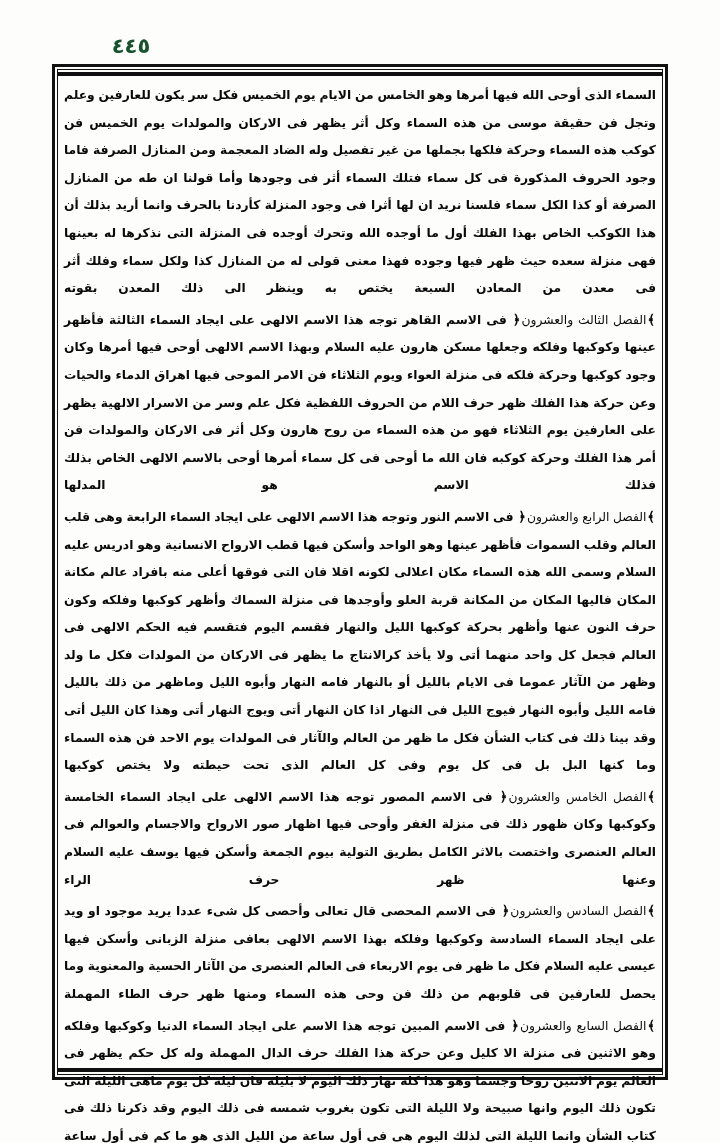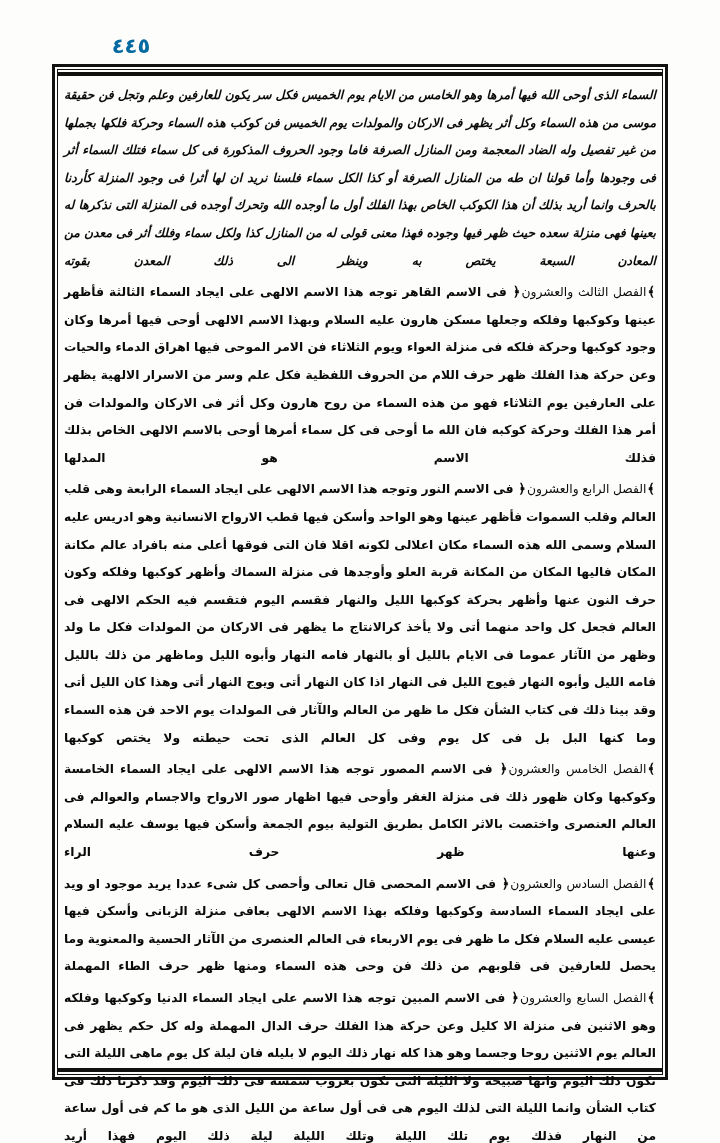--- a/index.html
+++ b/index.html
@@ -21,21 +21,21 @@
   .folio {
     position: absolute;
     top: 34px;
     left: 96px;
     width: 70px;
     text-align: center;
     font-family: "DejaVu Sans", sans-serif;
     font-size: 21px;
     font-weight: 700;
     letter-spacing: 1px;
-    color: #0369a1;
+    color: #14532d;
   }
 
   
   .frame-outer {
     position: absolute;
     top: 64px;
     left: 52px;
     width: 616px;
     height: 1016px;
     border: 3px solid #121212;
@@ -90,21 +90,20 @@
     text-align: justify;
     text-align-last: justify;
     word-spacing: -0.5px;
     letter-spacing: -0.2px;
     font-weight: 600;
     -webkit-font-smoothing: none;
   }
 
   .para.opening {
     text-align-last: justify;
-    font-style: italic;
   }
 
   
   .fasl {
     font-weight: 400;
     letter-spacing: 0.6px;
   }
   .flourish {
     font-family: "DejaVu Sans", sans-serif;
     font-weight: 700;

